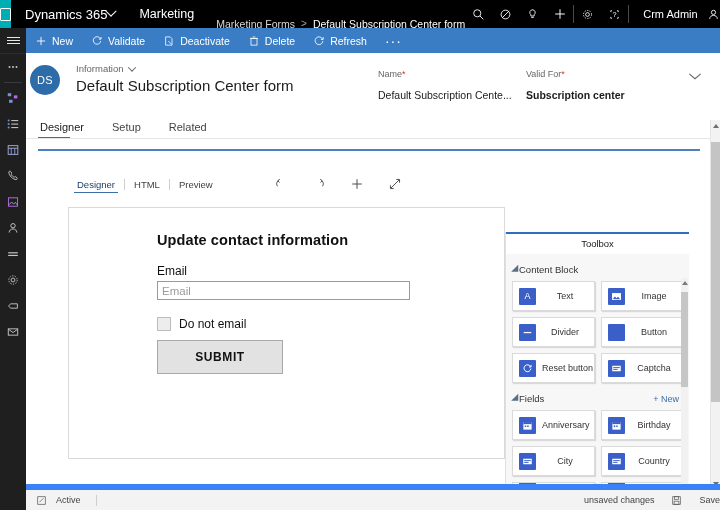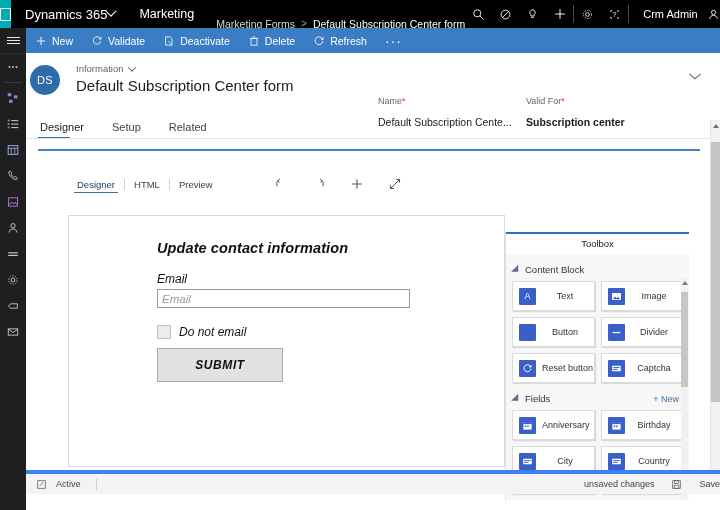--- a/index.html
+++ b/index.html
@@ -44,21 +44,21 @@
   
   .page{position:absolute;top:53px;left:26px;width:686px;height:437px;background:#fff;overflow:hidden;}
 
   .rechead{position:relative;height:58px;border-bottom:0px solid #eee;}
   .avatar{position:absolute;left:4px;top:12px;width:30px;height:30px;border-radius:50%;background:#2d6ca8;color:#fff;font-size:11px;display:flex;align-items:center;justify-content:center;letter-spacing:.4px;}
   .headtxt{position:absolute;left:50px;top:10px;}
   .subtitle{font-size:9.5px;color:#666;display:flex;align-items:center;gap:5px;}
   .subchev{display:inline-block;width:5px;height:5px;border-right:1px solid #666;border-bottom:1px solid #666;transform:rotate(45deg) translate(-1px,-1px);}
   .rectitle{font-size:15px;color:#1b1b1b;margin-top:3px;white-space:nowrap;}
   .hfields{position:absolute;left:352px;top:16px;width:322px;display:flex;}
-  .hfield{width:148px;margin-top:27px;}
+  .hfield{width:148px;}
   .hflabel{font-size:9px;color:#666;}
   .hflabel .req{color:#d83b01;}
   .hfval{font-size:10.5px;color:#1b1b1b;margin-top:10px;white-space:nowrap;overflow:hidden;text-overflow:ellipsis;}
   .hfval.bold{font-weight:bold;}
   .hcollapse{position:absolute;right:10px;top:18px;color:#555;}
 
   .tabs{position:relative;height:28px;padding-left:12px;display:flex;align-items:flex-end;gap:0;}
   .tab{font-size:11px;color:#444;padding:0 12px 6px 2px;margin-right:14px;position:relative;white-space:nowrap;}
   .tab.act{color:#1b1b1b;}
   .tab.act:after{content:"";position:absolute;left:0;bottom:0;width:32px;height:2px;background:#2f6fb5;}
@@ -70,58 +70,58 @@
   .dtoolbar{display:flex;align-items:center;height:30px;padding-left:42px;margin-top:18px;font-size:9.5px;color:#3c6fa8;}
   .dseg{display:flex;align-items:center;}
   .dseg .it{padding:0 9px;color:#3f3f3f;position:relative;white-space:nowrap;}
   .dseg .it.act{color:#1b3f6b;}
   .dseg .it.act:after{content:"";position:absolute;left:6px;right:6px;bottom:-3px;height:1px;background:#3c6fa8;}
   .dseg .vb{width:1px;height:11px;background:#cfcfcf;}
   .dicons{display:flex;align-items:center;margin-left:26px;}
   .dicons .di{width:38px;display:flex;align-items:center;justify-content:center;color:#4a4a4a;}
 
   
-  .canvaswrap{position:relative;margin:16px 0 0 42px;width:435px;height:250px;background:#fff;border:1px solid #d9d9d9;overflow:hidden;font-style:italic;}
+  .canvaswrap{position:relative;margin:8px 0 0 42px;width:435px;height:250px;background:#fff;border:1px solid #d9d9d9;overflow:hidden;}
   .cform{padding:24px 0 0 88px;}
   .ftitle{font-size:14.5px;font-weight:bold;color:#111;letter-spacing:.1px;}
   .flabel{font-size:12px;color:#111;margin-top:16px;}
   .finput{margin-top:3px;width:253px;height:19px;border:1px solid #9a9a9a;background:#fff;color:#9b9b9b;font-size:11.5px;padding:0 4px;line-height:19px;box-sizing:border-box;}
   .fcheckrow{display:flex;align-items:center;gap:8px;margin-top:17px;}
   .fcheck{width:12px;height:12px;border:1px solid #bdbdbd;background:#ededed;}
   .fchecklbl{font-size:12px;color:#111;}
   .fsubmit{margin-top:9px;width:124px;height:32px;background:#e2e2e2;border:1px solid #a9a9a9;font-size:12px;font-weight:bold;color:#111;display:flex;align-items:center;justify-content:center;letter-spacing:.6px;}
 
   
   .toolbox{position:absolute;left:505px;top:232px;width:183px;height:268px;background:#f7f7f7;border-left:1px solid #e0e0e0;overflow:hidden;}
   .tbtabs{display:flex;height:22px;}
   .tbtab{flex:1;display:flex;align-items:center;justify-content:center;font-size:9.5px;color:#444;background:#e8e8e8;border-bottom:1px solid #d6d6d6;}
   .tbtab.act{background:#fff;border-top:2px solid #2f6fb5;border-bottom:1px solid #fff;color:#1b1b1b;}
   .tbscroll{position:relative;height:246px;padding:0 4px 0 6px;overflow:hidden;}
   .tbsection{display:flex;align-items:center;justify-content:space-between;margin:10px 6px 6px 2px;}
-  .tbsecleft{display:flex;align-items:center;gap:6px;font-size:9.5px;color:#333;}
+  .tbsecleft{display:flex;align-items:center;font-size:9.5px;color:#333;}
   .tri{width:0;height:0;border-left:5px solid #5a6e87;border-bottom:5px solid transparent;border-top:5px solid transparent;transform:rotate(45deg);}
   .tbnew{font-size:9px;color:#3c6fa8;}
   .tiles{display:flex;flex-wrap:wrap;gap:6px;}
   .tile{width:81px;height:28px;background:#fff;border:1px solid #dadada;box-shadow:1px 1px 1px rgba(0,0,0,.12);display:flex;align-items:center;}
   .tile .ti{width:17px;height:17px;margin:0 6px 0 6px;background:#3a5fc8;border-radius:1px;display:flex;align-items:center;justify-content:center;color:#fff;font-size:9px;flex:none;}
   .tile .tl{font-size:9px;color:#333;flex:1;text-align:center;padding-right:6px;white-space:nowrap;overflow:hidden;}
   .tbbar{position:absolute;right:1px;top:24px;width:7px;height:222px;background:#f1f1f1;}
   .tbbar .thumb{position:absolute;top:14px;left:0;width:7px;height:95px;background:#c6c6c6;}
   .tbbar .ar{position:absolute;left:1px;width:0;height:0;border-left:3px solid transparent;border-right:3px solid transparent;}
   .tbbar .up{top:3px;border-bottom:4px solid #7a7a7a;}
 
   
   .pagebar{position:absolute;right:0;top:120px;width:9px;height:370px;background:#f2f2f2;border-left:1px solid #e4e4e4;}
   .pagebar .thumb{position:absolute;top:22px;left:0;width:9px;height:260px;background:#c4c4c4;}
   .pagebar .ar{position:absolute;left:2px;width:0;height:0;border-left:3px solid transparent;border-right:3px solid transparent;}
   .pagebar .up{top:4px;border-bottom:4px solid #6e6e6e;}
   .pagebar .dn{bottom:4px;border-top:4px solid #6e6e6e;}
 
   
-  .footer{position:absolute;left:26px;bottom:16px;width:694px;height:20px;background:#f3f3f3;border-top:4px solid #3b82f6;display:flex;align-items:center;font-size:9px;color:#444;}
+  .footer{position:absolute;left:26px;bottom:0;width:694px;height:20px;background:#f3f3f3;border-top:6px solid #3b82f6;display:flex;align-items:center;font-size:9px;color:#444;}
   .fleft{display:flex;align-items:center;gap:9px;padding-left:10px;}
   .fvbar{width:1px;height:11px;background:#cdcdcd;margin-left:6px;}
   .fright{margin-left:auto;display:flex;align-items:center;gap:17px;}
   .footcorner{position:absolute;left:0;bottom:0;width:26px;height:20px;background:#1f1f1f;}
 </style>
 </head>
 <body>
 
 <div class="app">
 
@@ -434,30 +434,30 @@
         <div class="tile">
           <span class="ti">
             <svg width="11" height="11" viewBox="0 0 16 16">
                 <rect x="1.5" y="3" width="13" height="10" fill="#fff"></rect>
                 <path d="M2.6 11.5l3.2-3.4 2.3 2.4 2-2 3.3 3.6z" fill="#3a5fc8"></path>
               </svg>
           </span>
           <span class="tl">Image</span>
         </div>
         <div class="tile">
+          <span class="ti">
+            <svg width="11" height="11" viewBox="0 0 16 16">
+                <rect x="2.5" y="7.2" width="11" height="1.8" fill="#fff"></rect>
+              </svg>
+          </span>
+          <span class="tl">Divider</span>
+        </div>
+        <div class="tile">
           <span class="ti"></span>
           <span class="tl">Button</span>
-        </div>
-        <div class="tile">
-          <span class="ti">
-            <svg width="11" height="11" viewBox="0 0 16 16">
-                <rect x="2.5" y="7.2" width="11" height="1.8" fill="#fff"></rect>
-              </svg>
-          </span>
-          <span class="tl">Divider</span>
         </div>
         <div class="tile">
           <span class="ti">
             <svg width="11" height="11" viewBox="0 0 16 16">
                 <path d="M12.4 5.4A5 5 0 1 0 12.9 8" fill="none" stroke="#fff" stroke-width="1.4"></path>
                 <path d="M13.2 2.8v3h-3" fill="none" stroke="#fff" stroke-width="1.4"></path>
               </svg>
           </span>
           <span class="tl">Reset button</span>
         </div>

